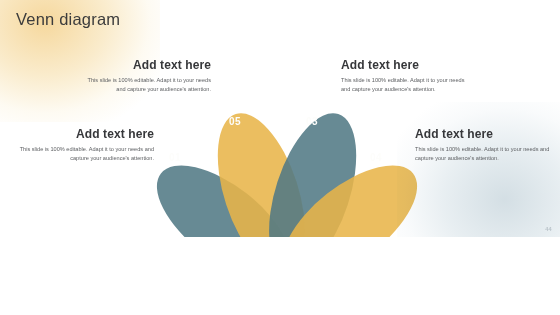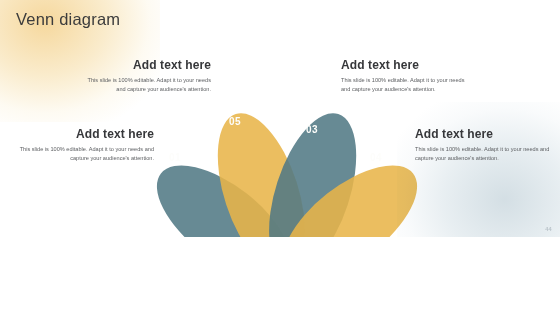--- a/index.html
+++ b/index.html
@@ -92,21 +92,21 @@
   }
   .petal-label {
     position: absolute;
     font-size: 10px;
     font-weight: bold;
     color: #fdfdfb;
     letter-spacing: .4px;
   }
   #label-01 { left: 169px; top: 152px; }
   #label-02 { left: 229px; top: 116px; }
-  #label-03 { left: 306px; top: 124px; text-align: right; }
+  #label-03 { left: 306px; top: 116px; text-align: right; }
   #label-04 { left: 370px; top: 152px; }
 
   
   .page-num {
     position: absolute;
     right: 8px;
     bottom: 5px;
     font-size: 5.6px;
     font-weight: bold;
     color: #b9c3c9;

